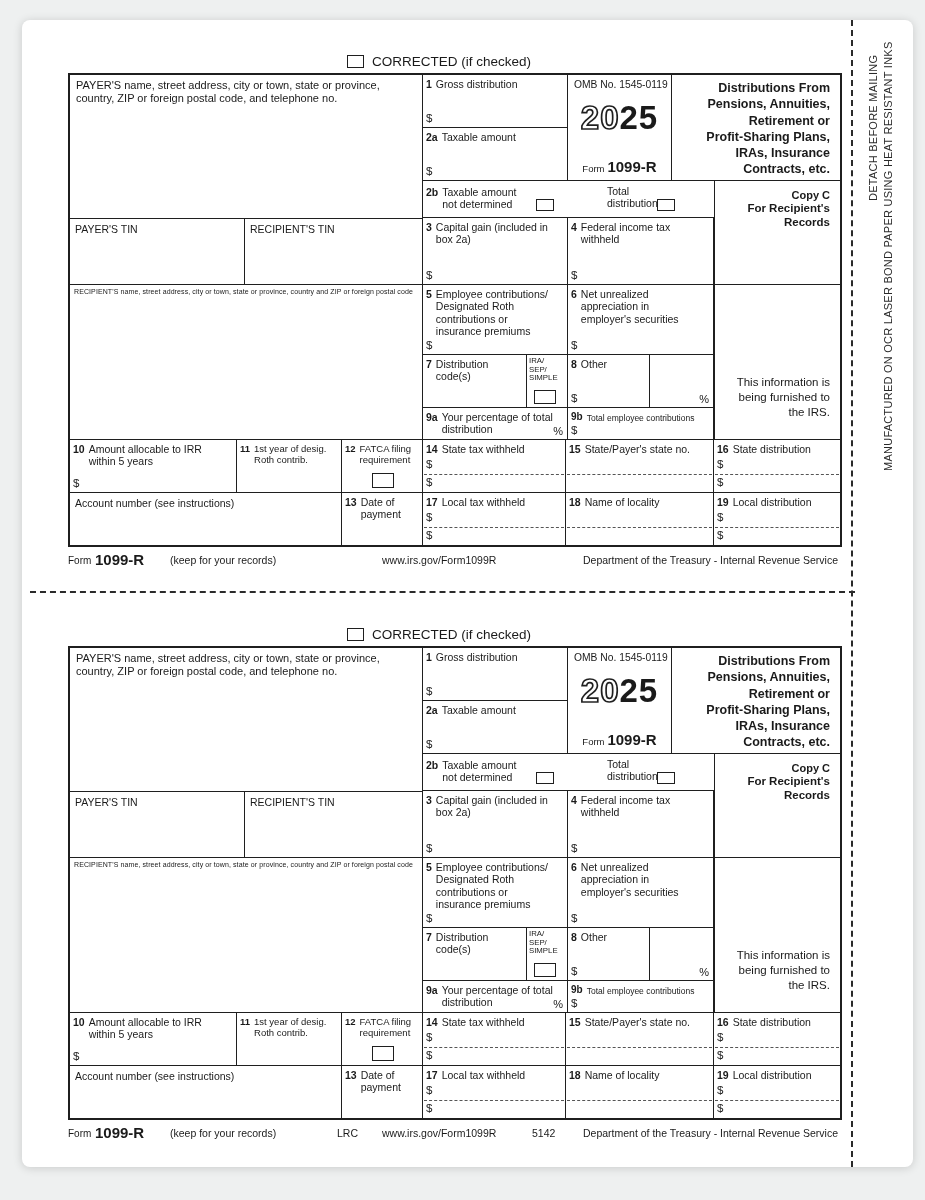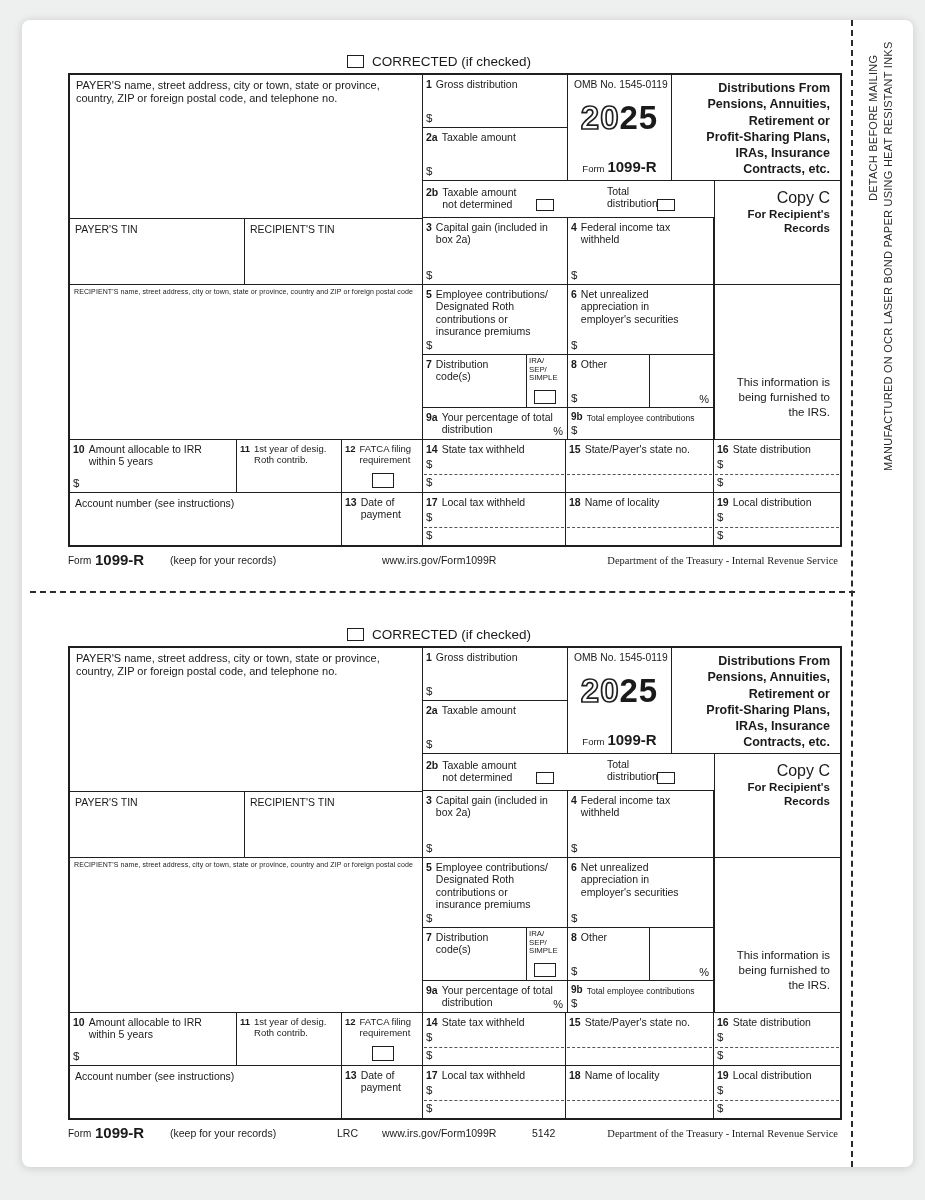--- a/index.html
+++ b/index.html
@@ -44,32 +44,32 @@
   .payerblock{font-size:11px;padding:4px 6px;}
   .recipblock{font-size:7px;padding:3px 4px;letter-spacing:.1px;}
   .titleblock{font-weight:bold;font-size:12.5px;line-height:1.3;text-align:right;padding:5px 10px 0 0;}
   .ombno{position:absolute;left:6px;top:4px;font-size:10.3px;}
   .year{position:absolute;left:0;right:0;top:24px;text-align:center;font-size:33px;font-weight:bold;letter-spacing:1px;}
   .year .outline{color:#fff;-webkit-text-stroke:1.7px #1f1f1f;}
   .formline{position:absolute;left:0;right:0;bottom:4px;text-align:center;}
   .formline .fw{font-size:9.5px;}
   .formline .fn{font-size:15px;font-weight:bold;}
   .copyc{text-align:right;padding:8px 10px 0 0;}
-  .copyc .c1{font-size:16px;font-weight:normal;line-height:1.1;}
+  .copyc .c1{font-size:11px;font-weight:bold;line-height:1.1;}
   .copyc .c2{font-size:11.5px;font-weight:bold;line-height:1.25;}
   .furnish{text-align:right;padding:90px 10px 0 0;font-size:11.5px;line-height:1.3;}
   .footer{position:absolute;left:0;top:497px;width:770px;height:18px;font-size:10.5px;}
   .footer span{position:absolute;bottom:0;}
   .footer .fw{left:0;font-size:10px;}
   .footer .fn{left:27px;font-size:15px;font-weight:bold;bottom:-2px;}
   .footer .keep{left:102px;}
   .footer .lrc{left:269px;}
   .footer .url{left:314px;}
   .footer .code{left:464px;}
-  .footer .dept{right:0;font-family:Liberation Serif, serif;}
+  .footer .dept{right:0;}
   .iratext{font-size:7.8px;line-height:1.1;padding:2px 0 0 2px;}
 </style>
 </head>
 <body>
 
 <div class="paper">
 
   <div class="vdash"></div>
   <div class="hdash"></div>
 

